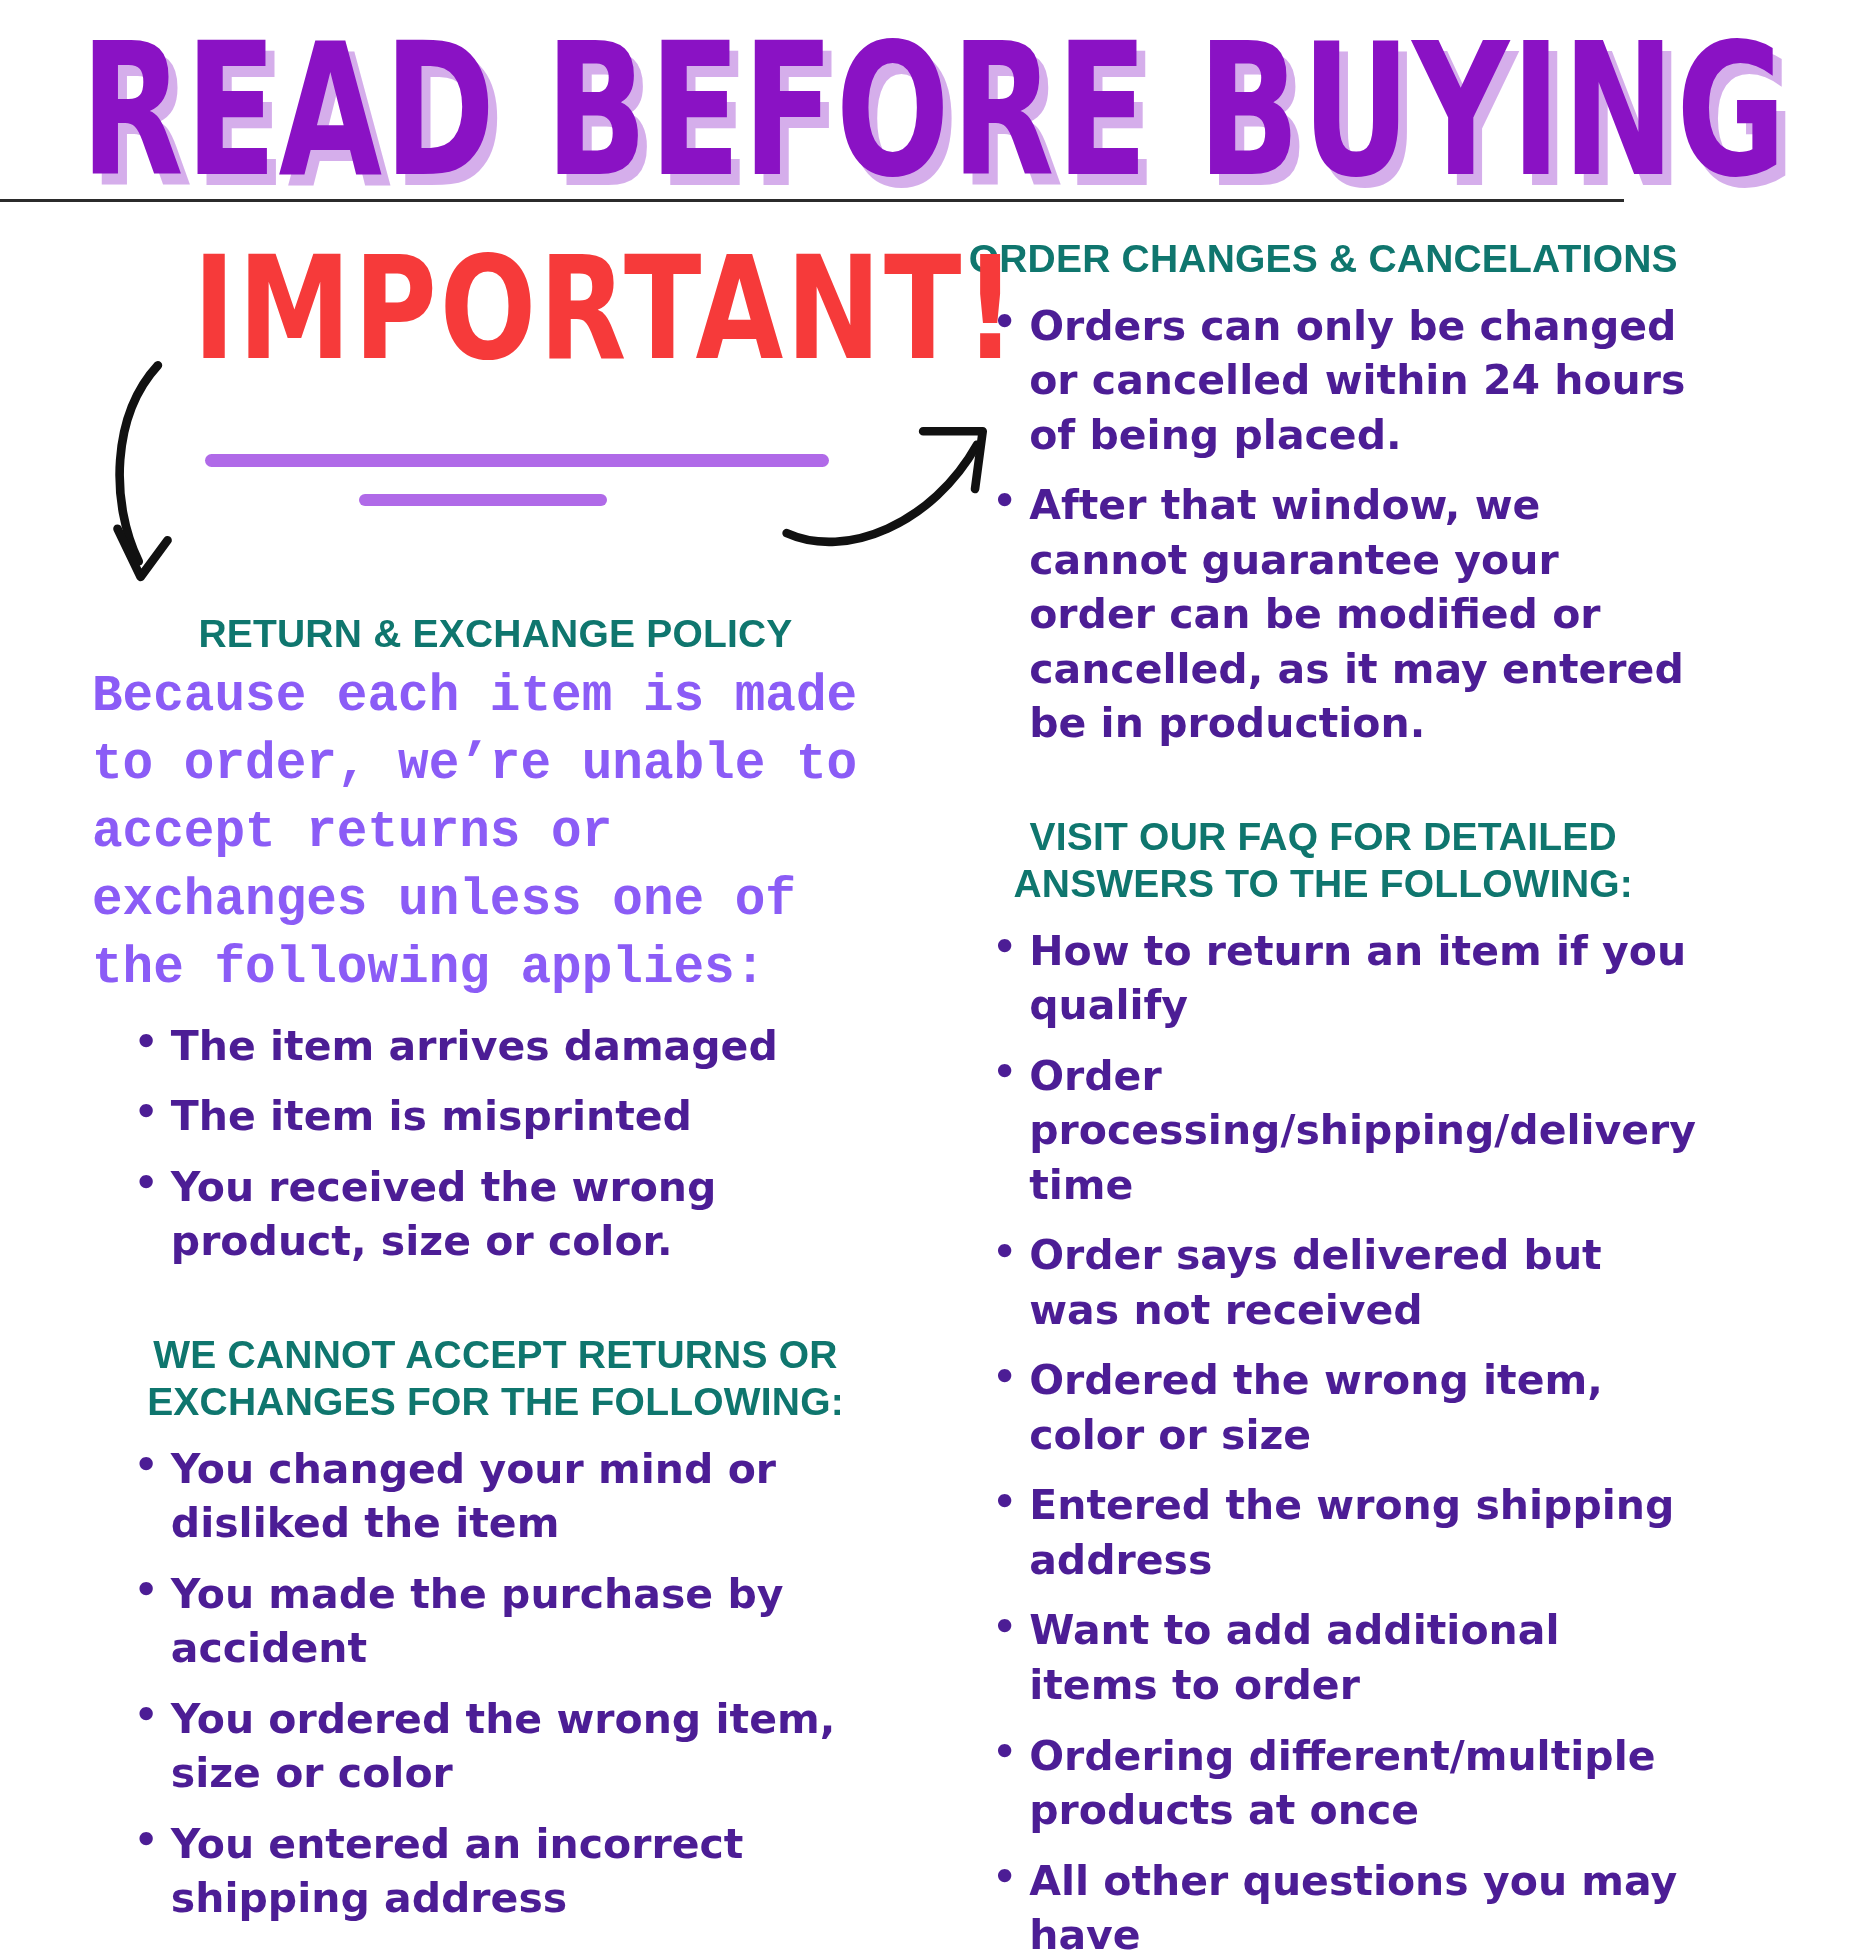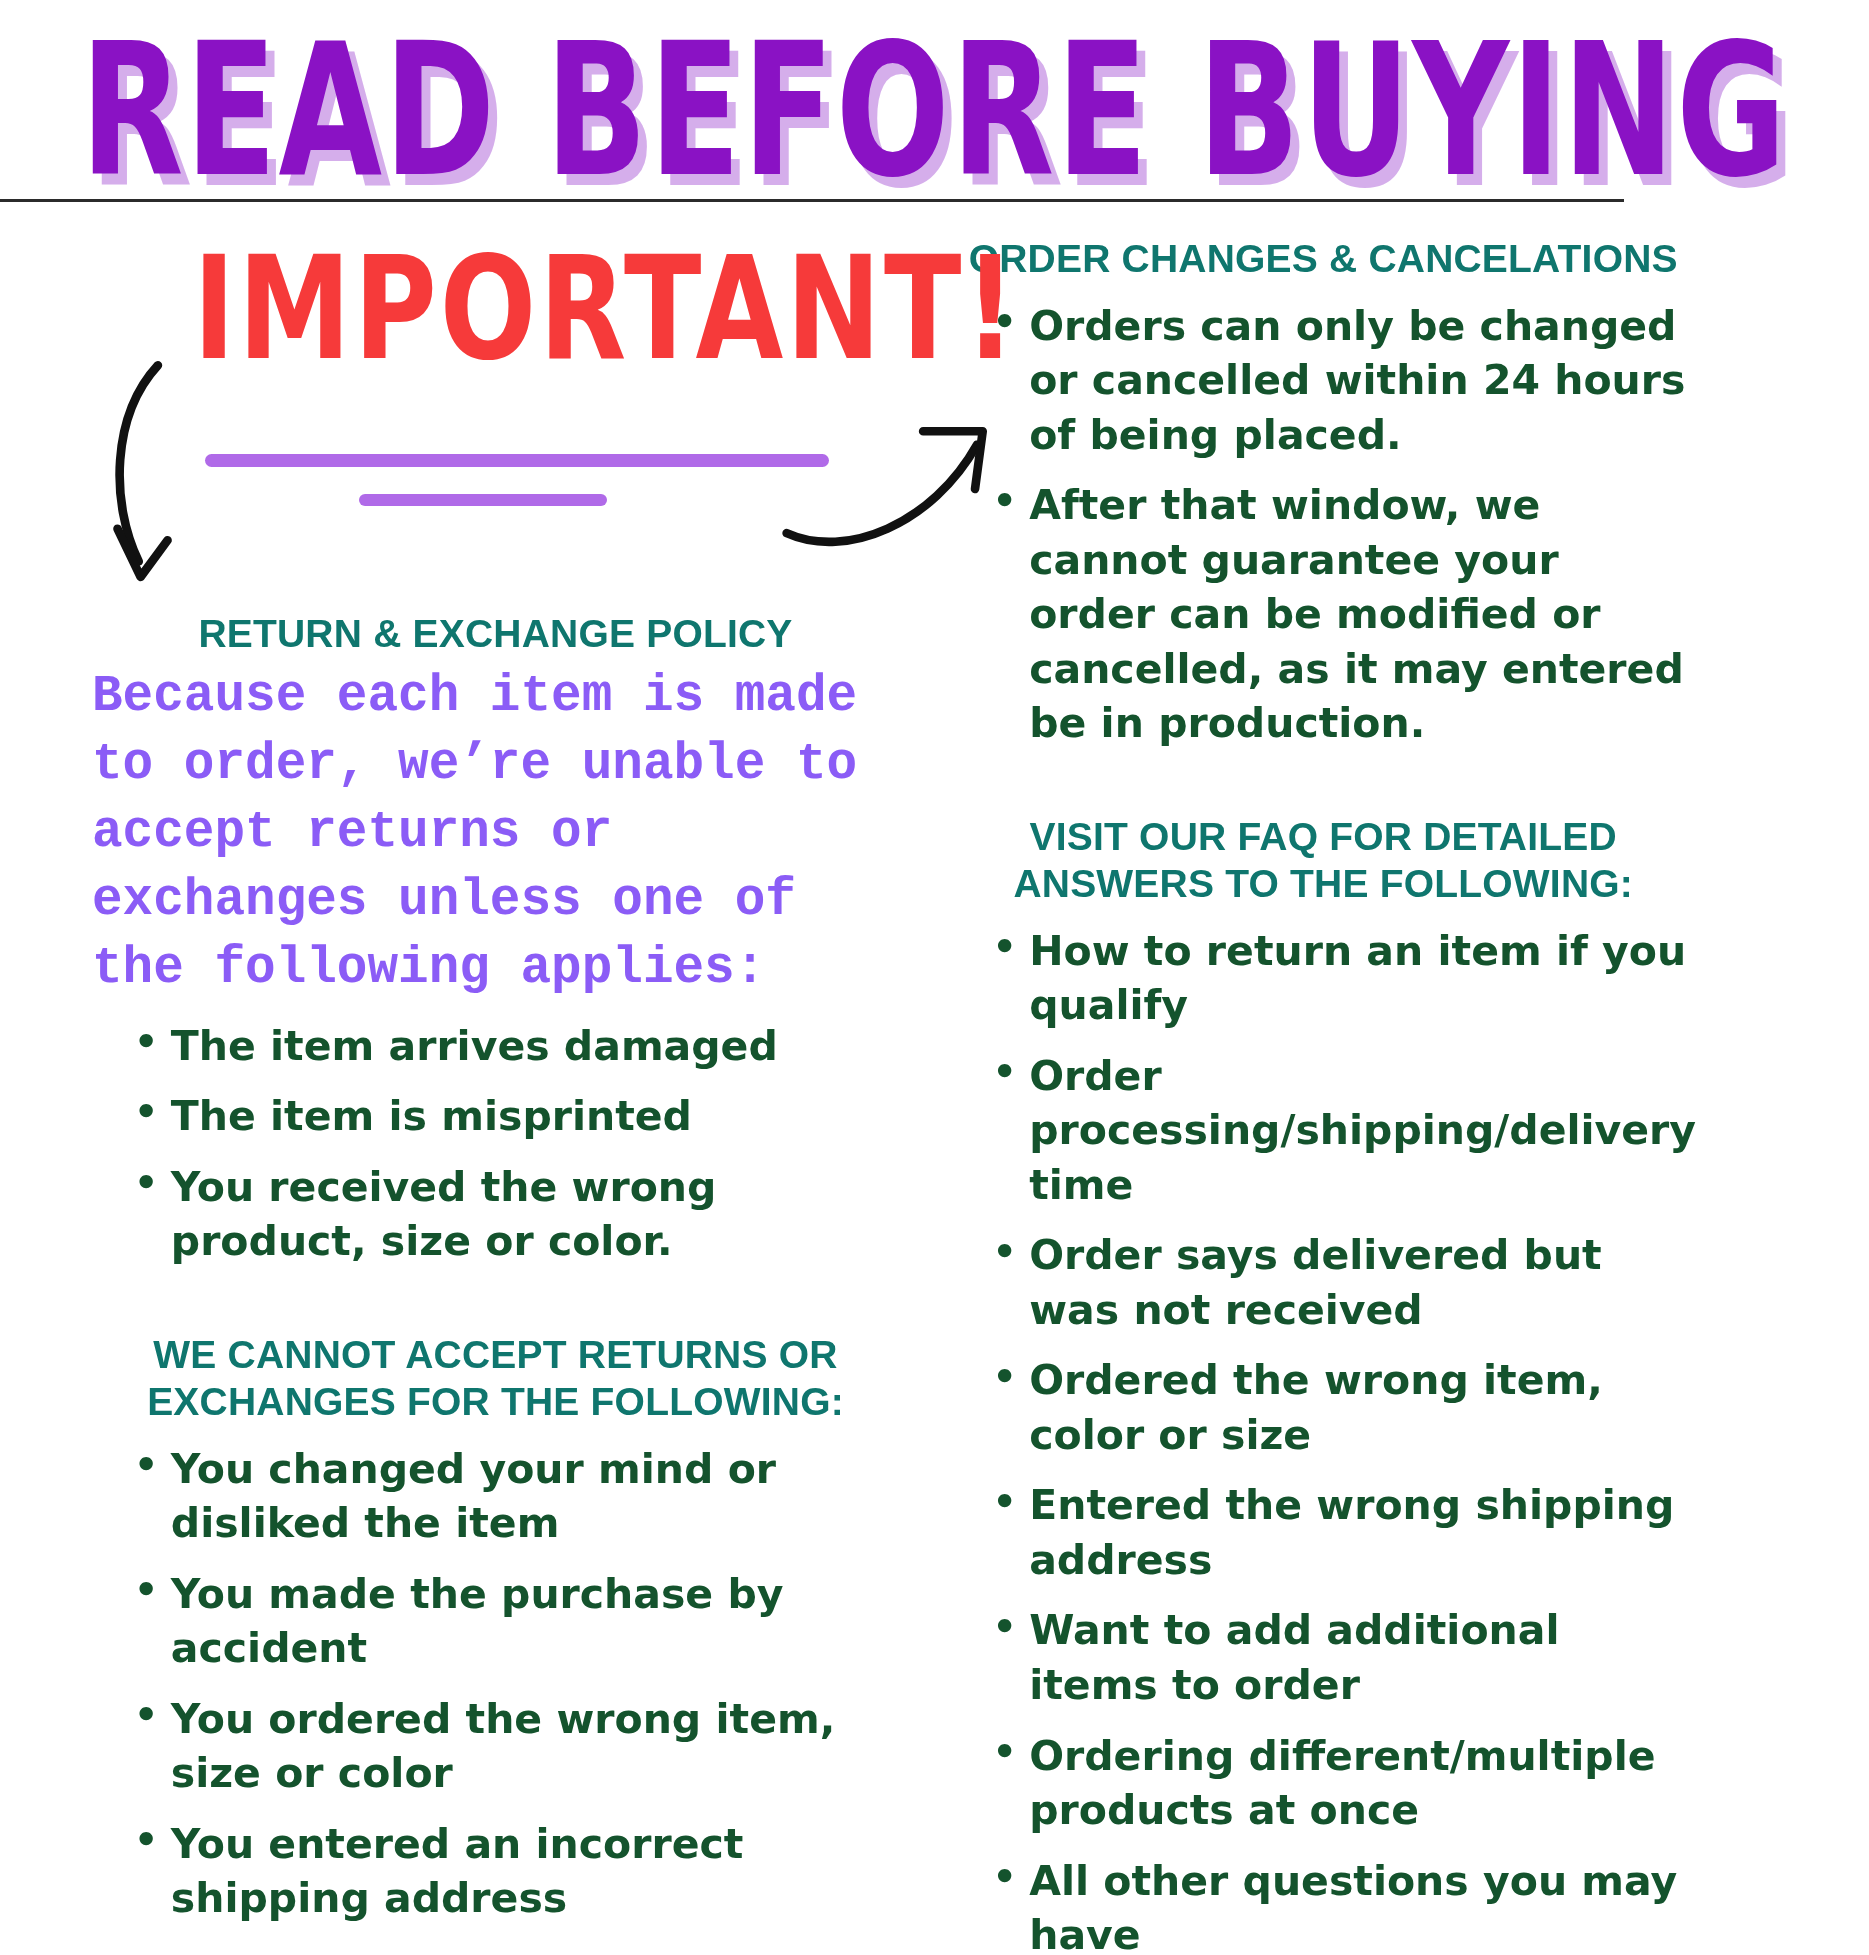--- a/index.html
+++ b/index.html
@@ -138,21 +138,21 @@
   ul.bullets {
     margin: 1.9px 0 0 0;
     padding-left: 75px;
     list-style: none;
   }
   ul.bullets li {
     font-family: "DejaVu Sans", sans-serif;
     font-weight: 700;
     font-size: 41px;
     line-height: 1.33;
-    color: #14532d;
+    color: #4c1d95;
     position: relative;
     margin-bottom: 1.9px;
     padding-left: 3.8px;
     margin-top: 16px;
   }
   ul.bullets li::before {
     content: "\2022";
     position: absolute;
     left: -33px;
     top: -1.9px;

